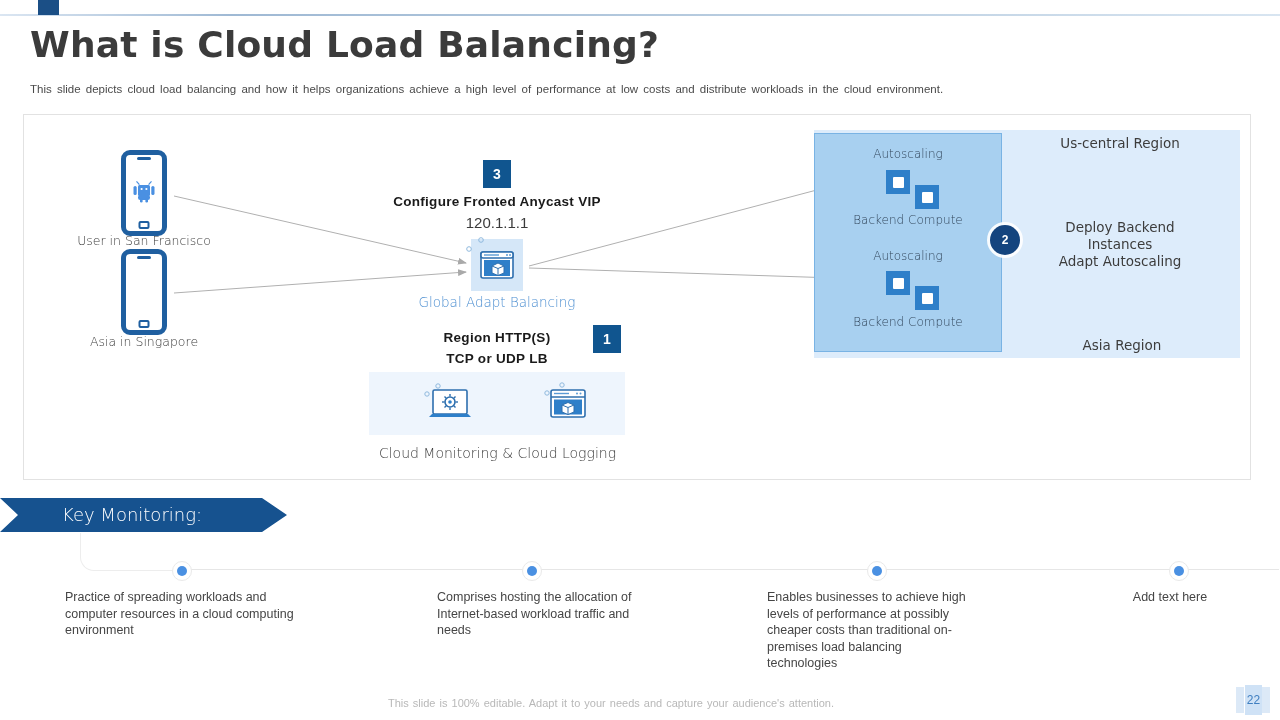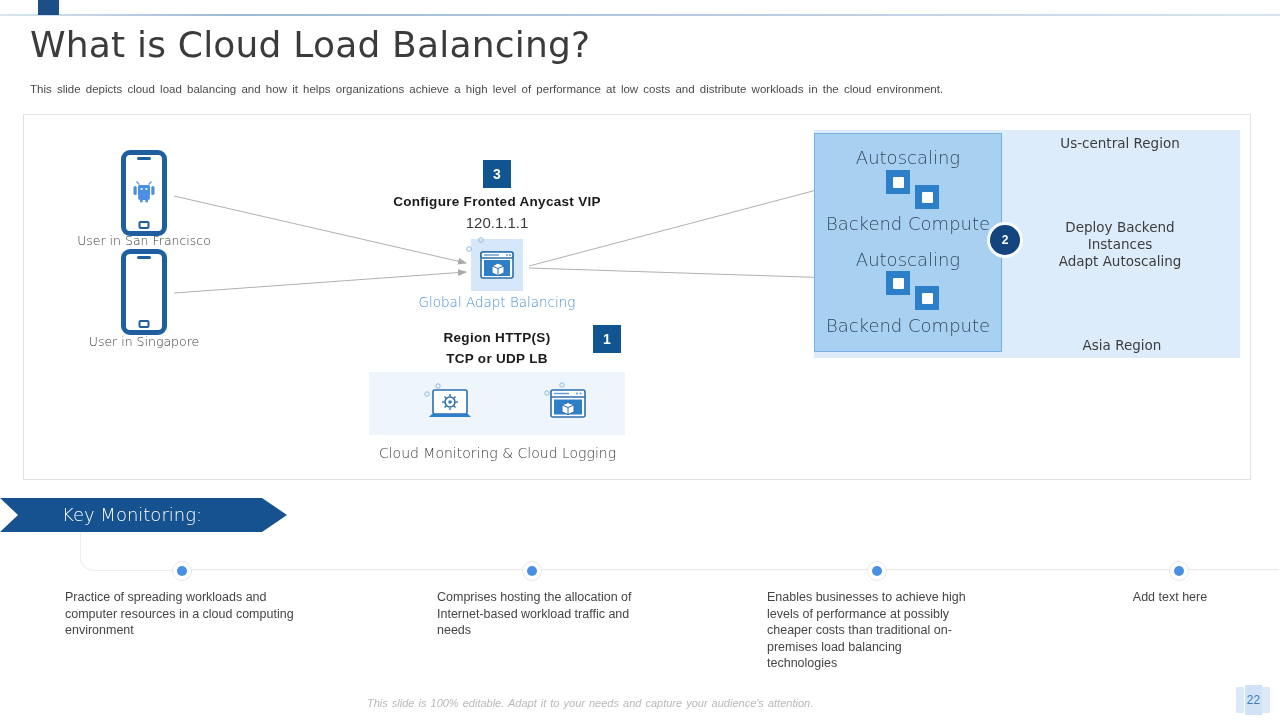--- a/index.html
+++ b/index.html
@@ -11,21 +11,21 @@
   }
   .abs{position:absolute;}
 
   
   #top-rule{left:0;top:14px;width:1280px;height:2px;
     background:linear-gradient(to right,#dbe6f2 0%,#9fb9d4 18%,#b9cde0 60%,#d8e5f1 100%);}
   #top-square{left:38px;top:0;width:21px;height:15px;background:#1b4f86;}
 
   
   #page-title{left:30px;top:24px;width:900px;
-    font-size:36px;font-weight:400;color:#3b3b3b;letter-spacing:.2px;
+    font-size:36px;font-weight:700;color:#3b3b3b;letter-spacing:.2px;
     font-family:"DejaVu Sans","Liberation Sans",sans-serif;}
   #subtitle{left:30px;top:81px;width:1010px;font-size:11.5px;color:#4a4a4a;
     word-spacing:2px;line-height:16px;}
 
   
   #diagram-card{left:23px;top:114px;width:1228px;height:366px;
     background:#ffffff;border:1px solid #e2e2e2;box-sizing:border-box;}
 
   
   .phone{width:46px;height:86px;border:5px solid #1f5fa0;border-radius:9px;
@@ -59,21 +59,21 @@
     font-weight:300;}
 
   
   .region-bg{background:#ddecfb;position:absolute;}
   #region-top{left:814px;top:130px;width:426px;height:192px;}
   #region-bottom{left:814px;top:246px;width:426px;height:112px;}
   #compute-panel{left:814px;top:133px;width:188px;height:219px;background:#a8d0f0;
     border:1px solid #79b3e4;box-sizing:border-box;}
   .rg-label{position:absolute;font-size:13.5px;color:#3c3c3c;text-align:center;
     font-family:"DejaVu Sans","Liberation Sans",sans-serif;font-weight:400;}
-  .cmp-label{position:absolute;font-size:18px;color:#33475c;text-align:center;width:188px;
+  .cmp-label{position:absolute;font-size:12px;color:#33475c;text-align:center;width:188px;
     font-family:"DejaVu Sans","Liberation Sans",sans-serif;font-weight:300;}
   .chip{width:24px;height:24px;background:#2e7fc9;position:absolute;
     display:flex;align-items:center;justify-content:center;}
   .chip i{display:block;width:11px;height:11px;background:#ffffff;border-radius:1px;}
   #badge2{left:990px;top:225px;width:30px;height:30px;border-radius:50%;
     background:#14447e;color:#fff;font-size:12px;font-weight:700;
     display:flex;align-items:center;justify-content:center;position:absolute;
     box-shadow:0 0 0 3px rgba(255,255,255,.9);}
 
   
@@ -85,22 +85,22 @@
   #tl-line{left:181px;top:569px;width:1098px;height:1px;background:#e6e6e6;}
   #tl-elbow{left:80px;top:533px;width:101px;height:37px;
     border-left:1px solid #ededed;border-bottom:1px solid #ededed;
     border-bottom-left-radius:14px;}
   .tl-dot{position:absolute;width:18px;height:18px;border-radius:50%;
     background:#ffffff;border:1px solid #e9e9e9;display:flex;align-items:center;justify-content:center;}
   .tl-dot i{display:block;width:10px;height:10px;border-radius:50%;background:#4a90e2;}
   .tl-text{position:absolute;font-size:12.5px;line-height:16.5px;color:#454545;}
 
   
-  #footer-note{left:367px;top:697px;font-size:11px;color:#b8b8b8;position:absolute;
-    word-spacing:1px;font-style:italic;}
+  #footer-note{left:388px;top:697px;font-size:11px;color:#b8b8b8;position:absolute;
+    word-spacing:1px;}
   #pg-wrap{left:1236px;top:685px;width:34px;height:36px;position:absolute;}
   .pg-bar{position:absolute;top:2px;width:8px;height:26px;background:#dce9f7;}
   #pg-num{position:absolute;left:9px;top:0;width:17px;height:30px;background:#cfe2f6;
     color:#3f7fc1;font-size:12px;display:flex;align-items:center;justify-content:center;}
   svg.ovl{position:absolute;left:0;top:0;width:1280px;height:720px;pointer-events:none;}
 </style>
 </head>
 <body>
 
 <div class="abs" id="top-rule"></div>
@@ -141,21 +141,21 @@
   </div>
   <span class="home"></span>
 </div>
 <div class="user-label abs" style="left:44px;top:233px;width:200px;">User in San Francisco</div>
 
 <div class="phone abs" style="left:121px;top:249px;">
   <span class="speaker"></span>
   <div class="screen"></div>
   <span class="home"></span>
 </div>
-<div class="user-label abs" style="left:44px;top:334px;width:200px;">User in Singapore</div>
+<div class="user-label abs" style="left:44px;top:334px;width:200px;">Asia in Singapore</div>
 
 <div class="badge-sq abs" style="left:483px;top:160px;">3</div>
 <div class="bold-cap abs" style="left:347px;top:194px;width:300px;">Configure Fronted Anycast VIP</div>
 <div class="abs" id="lb-ip" style="left:397px;top:214px;width:200px;">120.1.1.1</div>
 
 <div class="abs" id="lb-tile">
   <svg width="52" height="52" viewBox="0 0 52 52">
     <circle cx="26" cy="-4" r="2" fill="none" stroke="#8fb9de" stroke-width="1"></circle>
     <rect x="10" y="13" width="32" height="26" rx="2" fill="#ffffff" stroke="#2e6fae" stroke-width="1.6"></rect>
     <rect x="10" y="13" width="32" height="6" rx="2" fill="#ffffff" stroke="#2e6fae" stroke-width="1.6"></rect>

